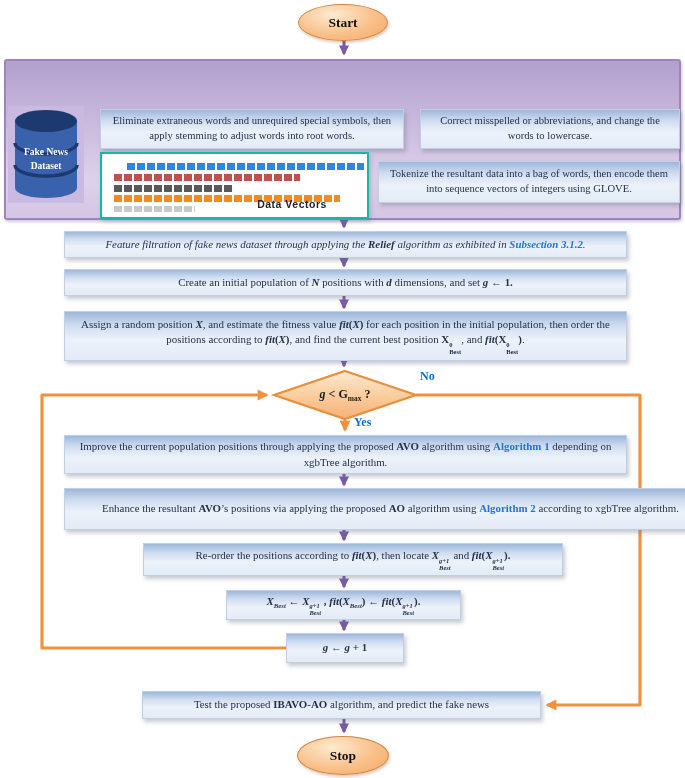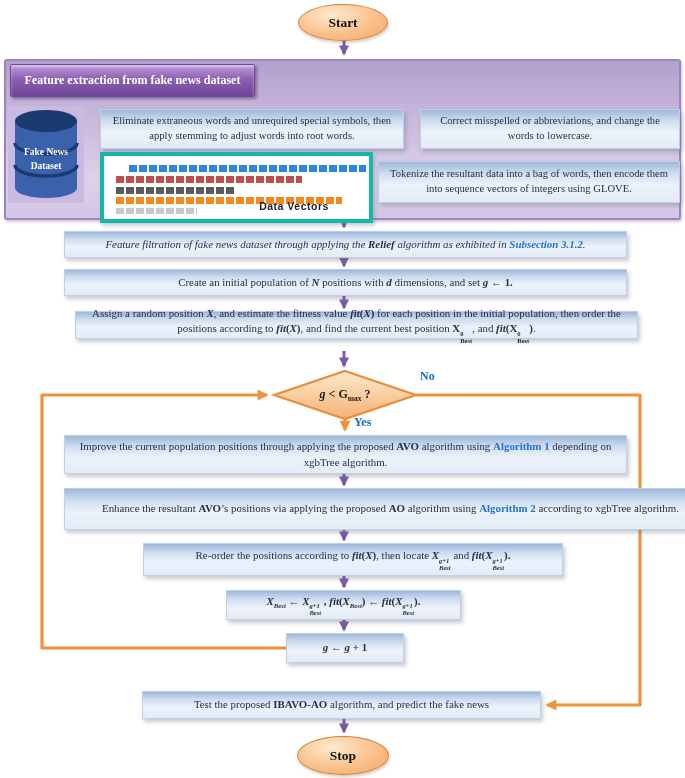--- a/index.html
+++ b/index.html
@@ -34,21 +34,21 @@
         border:1px solid #c0cfe4;box-shadow:2px 3px 4px rgba(100,105,125,.35);
         font-size:10.9px;line-height:1.4;padding:2px 8px;box-sizing:border-box;color:var(--box_text);}
   .b{font-weight:bold;}
   .i{font-style:italic;}
   .lnk{font-weight:bold;color:var(--link_blue);}
   sub,sup{font-size:.62em;}
   .stack{display:inline-flex;flex-direction:column;align-items:flex-start;font-size:.60em;
          line-height:1.1;vertical-align:-.55em;}
   .stack span{display:block;}
   
-  #dv{z-index:2;background:#ffffff;border:4px solid #14b8a6;box-shadow:2px 3px 4px rgba(100,105,125,.3);}
+  #dv{z-index:2;background:#ffffff;border:2px solid #14b8a6;box-shadow:2px 3px 4px rgba(100,105,125,.3);}
   .dvbar{position:absolute;height:7px;}
   .bblue{background:repeating-linear-gradient(90deg,var(--bar_blue) 0 8px,transparent 8px 10px);}
   .bred{background:repeating-linear-gradient(90deg,var(--bar_red) 0 8px,transparent 8px 10px);}
   .bgray{background:repeating-linear-gradient(90deg,var(--bar_gray) 0 8px,transparent 8px 10px);}
   .borange{background:repeating-linear-gradient(90deg,var(--bar_orange) 0 8px,transparent 8px 10px);}
   .blgray{background:repeating-linear-gradient(90deg,var(--bar_lightgray) 0 8px,transparent 8px 10px);}
   #dv-label{position:absolute;font-family:"Liberation Sans",sans-serif;font-weight:bold;
             font-size:10.5px;color:#222;letter-spacing:.5px;}
   
   .branch{z-index:3;font-weight:bold;font-size:12px;color:var(--label_blue);}
@@ -96,23 +96,20 @@
   </svg>
 
   <div class="abs term" style="left:298px;top:4px;width:88px;height:35px;">
     <span>Start</span>
   </div>
   <div class="abs term" style="left:297px;top:736px;width:90px;height:37px;">
     <span>Stop</span>
   </div>
 
   <div class="abs" id="extract-wrap" style="left:4px;top:59px;width:673px;height:157px;"></div>
-  <div class="abs" id="extract-header" style="left:10px;top:64px;width:243px;height:31px;">
-    <span>Feature extraction from fake news dataset</span>
-  </div>
 
   <div class="abs" id="db-back" style="left:8px;top:106px;width:76px;height:97px;"></div>
   <svg class="abs cyl" style="left:13px;top:108px;" width="66" height="92" viewBox="0 0 66 92">
     <ellipse cx="33" cy="80" rx="31" ry="10" fill="var(--db_blue)"></ellipse>
     <rect x="2" y="13" width="62" height="67" fill="var(--db_blue)"></rect>
     <path d="M2,35 a31,11 0 0 0 62,0" fill="none" stroke="var(--db_dark)" stroke-width="3.5"></path>
     <path d="M2,57 a31,11 0 0 0 62,0" fill="none" stroke="var(--db_dark)" stroke-width="3.5"></path>
     <ellipse cx="33" cy="13" rx="31" ry="11" fill="var(--db_dark)"></ellipse>
   </svg>
   <div class="abs" id="db-label" style="left:13px;top:146px;width:66px;">
@@ -132,21 +129,21 @@
     <div class="dvbar blgray" style="left:12px;top:52px;width:81px;height:6px;"></div>
     <div id="dv-label" style="left:120px;top:44px;width:140px;text-align:center;">Data Vectors</div>
   </div>
 
   <div class="abs pbox" style="left:64px;top:231px;width:563px;height:27px;font-style:italic;">
       <span><span>Feature filtration of fake news dataset through applying the </span><span class="b">Relief</span><span>  algorithm as exhibited in </span><span class="lnk">Subsection 3.1.2</span><span>.</span></span>
     </div>
   <div class="abs pbox" style="left:64px;top:269px;width:563px;height:27px;">
       <span><span>Create an initial population of  </span><span class="b i">N</span><span> positions with </span><span class="b i">d</span><span> dimensions, and set  </span><span class="b i">g</span><span class="b">  ←  </span><span class="b">1.</span></span>
     </div>
-  <div class="abs pbox" style="left:64px;top:311px;width:563px;height:28px;margin-left:11px;">
+  <div class="abs pbox" style="left:64px;top:311px;width:563px;height:50px;">
       <span><span>Assign a random position </span><span class="b i">X</span><span>, and estimate the fitness value </span><span class="b i">fit</span><span class="b">(</span><span class="b i">X</span><span class="b">)</span><span> for each position in the initial population, then order the positions according to </span><span class="b i">fit</span><span class="b">(</span><span class="b i">X</span><span class="b">)</span><span>, and find the current best position </span><span class="b">X<span class="stack">
             <span>0</span>
             <span>Best</span>
           </span></span><span>, and </span><span class="b i">fit</span><span class="b">(</span><span class="b">X<span class="stack">
             <span>0</span>
             <span>Best</span>
           </span></span><span class="b">)</span><span>.</span></span>
     </div>
 
   <div class="abs" id="decision-label" style="left:275px;top:383px;width:140px;height:24px;">

